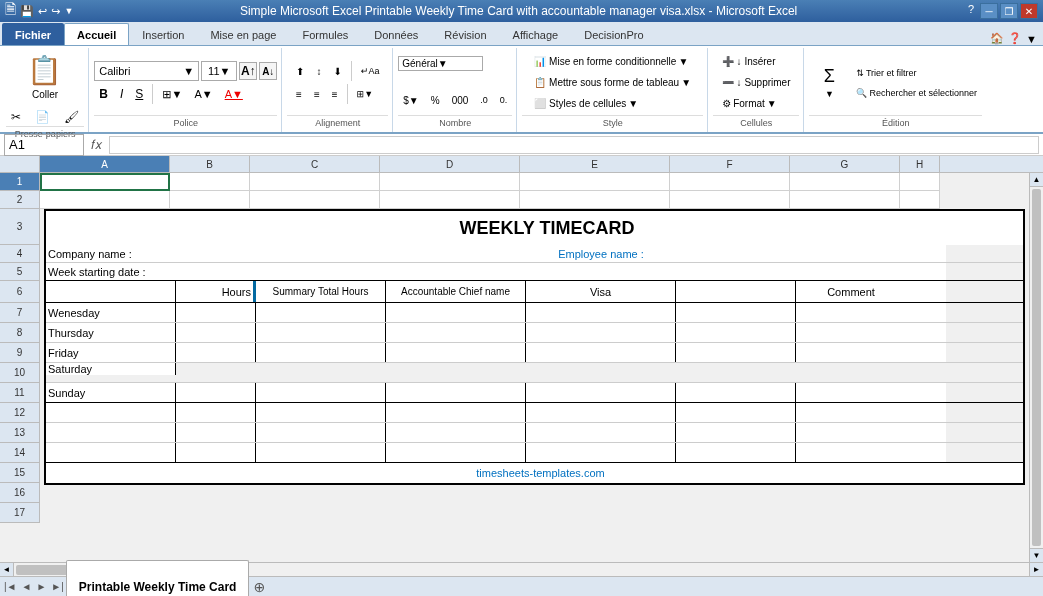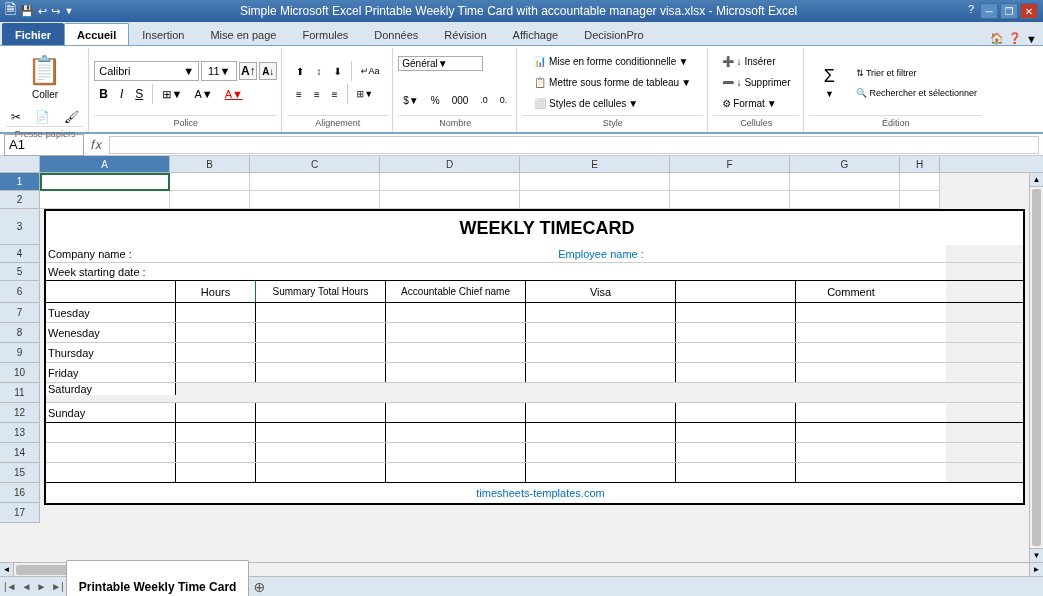--- a/index.html
+++ b/index.html
@@ -482,51 +482,39 @@
               <div class="cell cw-c" style="border:none;"></div>
               <div class="cell cw-d" style="border:none;"></div>
               <div class="cell cw-e" style="border:none;"></div>
               <div class="cell cw-f" style="border:none;"></div>
               <div class="cell cw-g" style="border:none;"></div>
               <div class="cell cw-h" style="border:none;"></div>
             </div>
 
             <div class="grid-row" style="height:22px; border-bottom:1px solid #000;">
               <div class="cell cw-a" style="border:none; border-right:1px solid #000;"></div>
-              <div class="cell cw-b center" style="border:none; border-right:1px solid #0369a1;">
+              <div class="cell cw-b center" style="border:none; border-right:3px solid #0369a1;justify-content:flex-end;">
                 <span>Hours</span>
               </div>
               <div class="cell cw-c center" style="border:none; border-right:1px solid #000; font-size:10px;">
                 <span>Summary Total Hours</span>
               </div>
               <div class="cell cw-d center" style="border:none; border-right:1px solid #000; font-size:10px;">
                 <span>Accountable Chief name</span>
               </div>
               <div class="cell cw-e center" style="border:none; border-right:1px solid #000;">
                 <span>Visa</span>
               </div>
               <div class="cell cw-f center" style="border:none; border-right:1px solid #000;"></div>
               <div class="cell cw-g center" style="border:none;">
                 <span>Comment</span>
               </div>
               <div class="cell cw-h" style="border:none;"></div>
             </div>
 
-            <div class="grid-row" style="height:20px; border-bottom:1px solid #ccc;">
-              <div class="cell cw-a" style="border:none; border-right:1px solid #000;">
-                  <span>Tuesday</span>
-                </div>
-              <div class="cell cw-b" style="border:none; border-right:1px solid #000;"></div>
-              <div class="cell cw-c" style="border:none; border-right:1px solid #000;"></div>
-              <div class="cell cw-d" style="border:none; border-right:1px solid #000;"></div>
-              <div class="cell cw-e" style="border:none; border-right:1px solid #000;"></div>
-              <div class="cell cw-f" style="border:none; border-right:1px solid #000;"></div>
-              <div class="cell cw-g" style="border:none;"></div>
-              <div class="cell cw-h" style="border:none;"></div>
-            </div>
             <div class="grid-row" style="height:20px; border-bottom:1px solid #ccc;">
               <div class="cell cw-a" style="border:none; border-right:1px solid #000;">
                   <span>Wenesday</span>
                 </div>
               <div class="cell cw-b" style="border:none; border-right:1px solid #000;"></div>
               <div class="cell cw-c" style="border:none; border-right:1px solid #000;"></div>
               <div class="cell cw-d" style="border:none; border-right:1px solid #000;"></div>
               <div class="cell cw-e" style="border:none; border-right:1px solid #000;"></div>
               <div class="cell cw-f" style="border:none; border-right:1px solid #000;"></div>
               <div class="cell cw-g" style="border:none;"></div>

